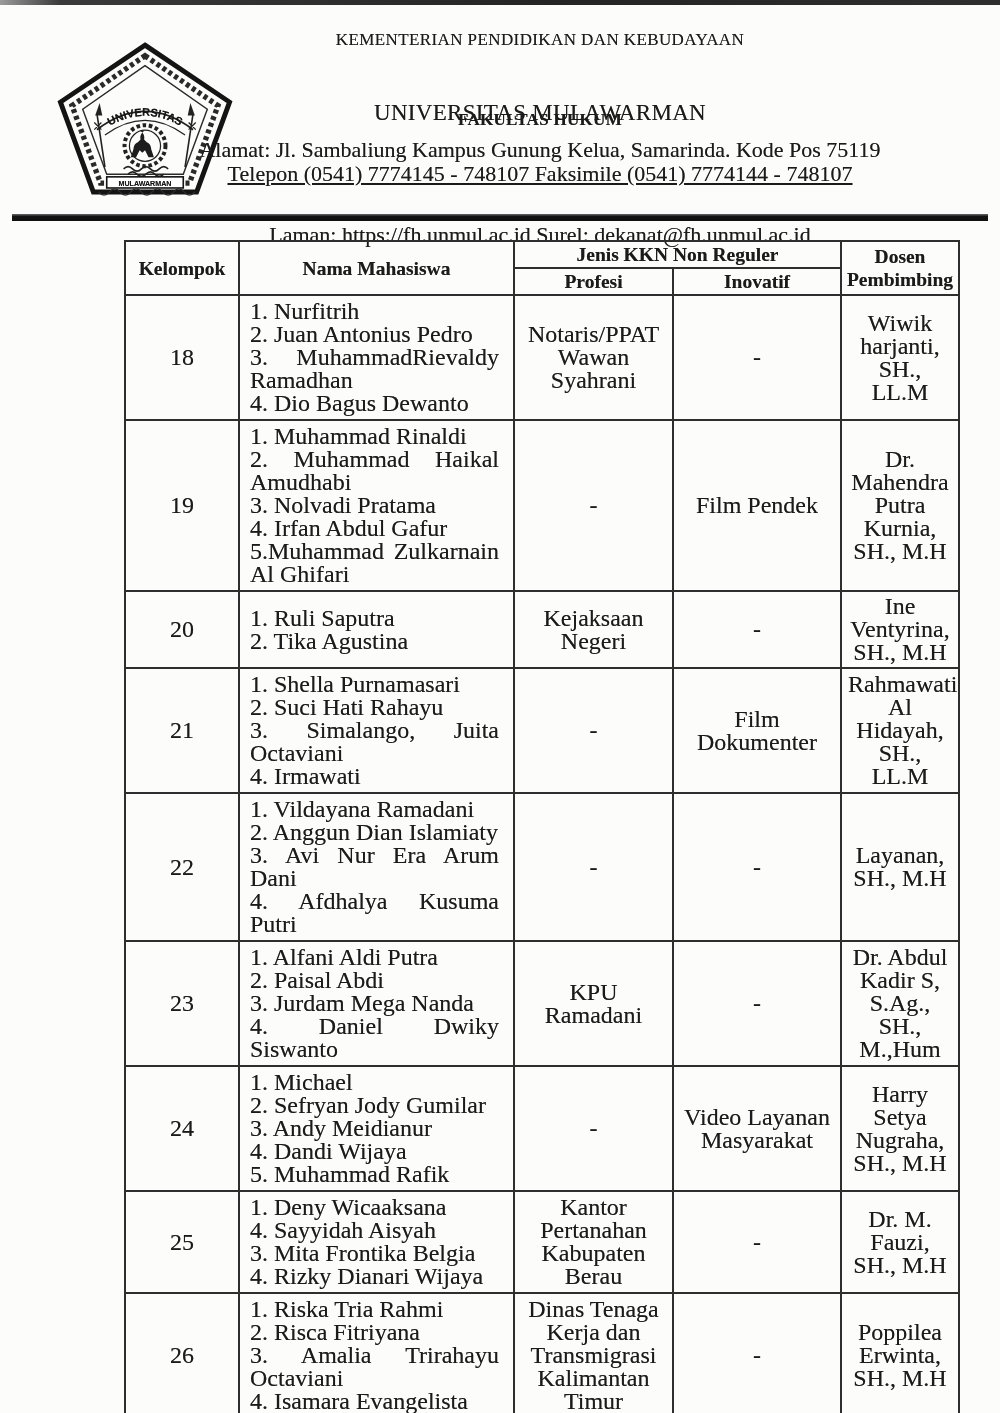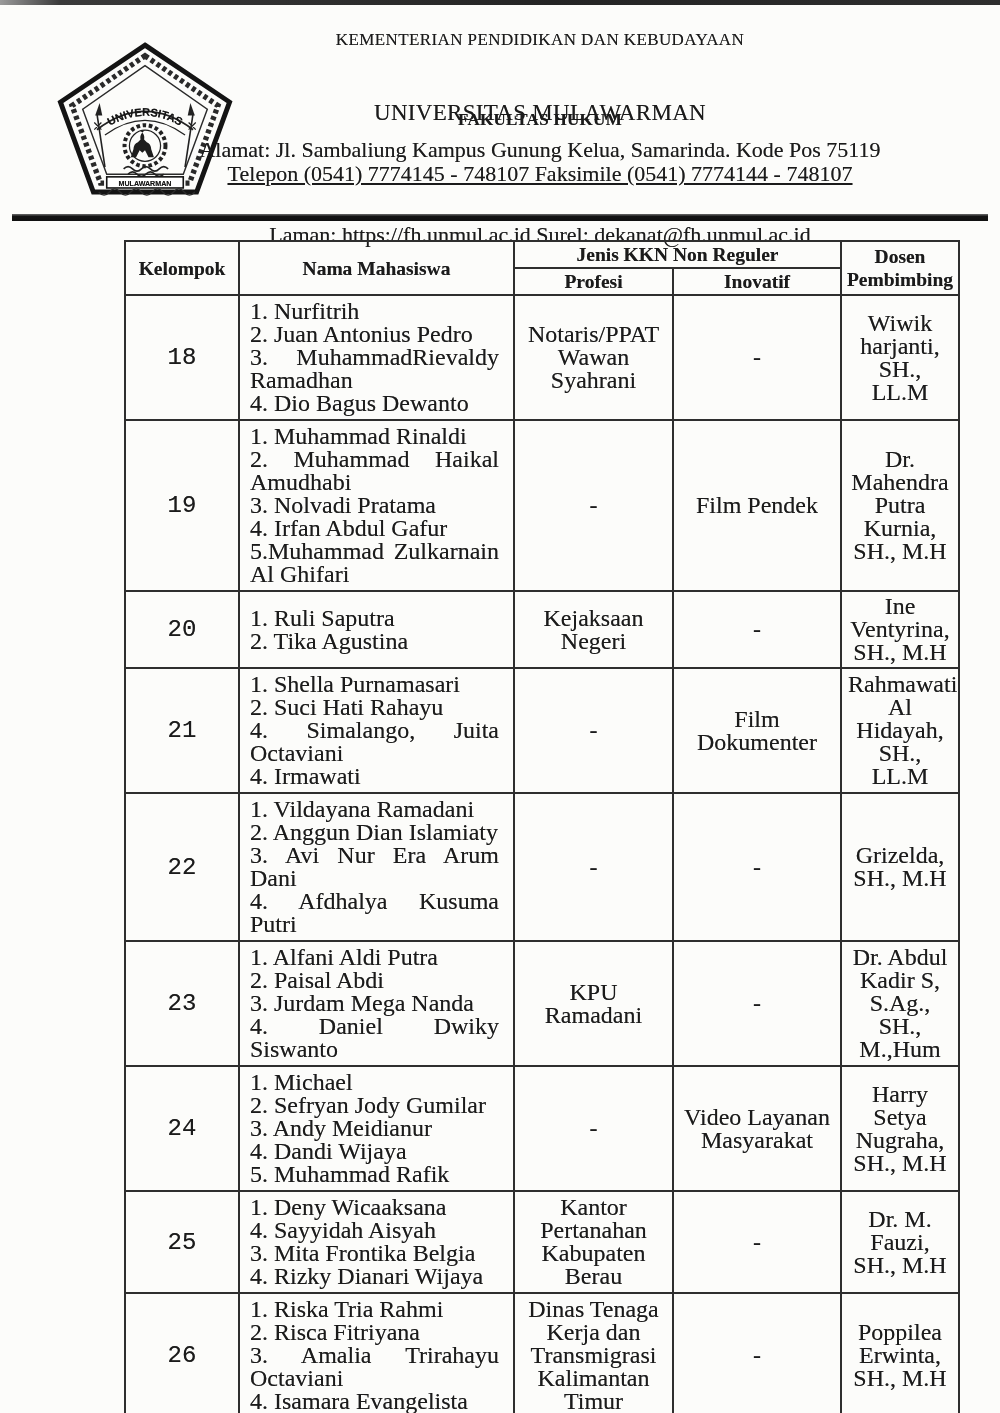--- a/index.html
+++ b/index.html
@@ -50,21 +50,21 @@
     font-size:19.5px;font-weight:bold;text-align:center;
     padding:1px 2px;line-height:23px;
   }
   .doc-table td{
     font-size:24px;line-height:23px;text-align:center;padding:3px 6px;
   }
   .doc-table td.names-cell{
     text-align:left;padding:4px 14px 4px 10px;
   }
   .name-line{text-align:justify;}
-  .kelompok-cell{font-size:20px;font-family:Liberation Mono, monospace;}
+  .kelompok-cell{font-size:20px;}
 </style>
 </head>
 <body>
 
 <div class="page">
 
   <div class="scan-top"></div>
 
   <div class="logo-wrap">
     <svg viewBox="0 0 200 172" width="178" height="154">
@@ -169,38 +169,38 @@
           </td>
           <td class="profesi-cell">Kejaksaan Negeri</td>
           <td class="inovatif-cell">-</td>
           <td class="dosen-cell">Ine Ventyrina, SH., M.H</td>
         </tr>
         <tr>
           <td class="kelompok-cell">21</td>
           <td class="names-cell">
             <div class="name-line">1. Shella Purnamasari</div>
             <div class="name-line">2. Suci Hati Rahayu</div>
-            <div class="name-line">4. Simalango, Juita Octaviani</div>
+            <div class="name-line">3. Simalango, Juita Octaviani</div>
             <div class="name-line">4. Irmawati</div>
           </td>
           <td class="profesi-cell">-</td>
           <td class="inovatif-cell">Film Dokumenter</td>
           <td class="dosen-cell">Rahmawati Al Hidayah, SH., LL.M</td>
         </tr>
         <tr>
           <td class="kelompok-cell">22</td>
           <td class="names-cell">
             <div class="name-line">1. Vildayana Ramadani</div>
             <div class="name-line">2. Anggun Dian Islamiaty</div>
             <div class="name-line">3. Avi Nur Era Arum Dani</div>
             <div class="name-line">4. Afdhalya Kusuma Putri</div>
           </td>
           <td class="profesi-cell">-</td>
           <td class="inovatif-cell">-</td>
-          <td class="dosen-cell">Grizelda, SH., M.H</td>
+          <td class="dosen-cell">Layanan, SH., M.H</td>
         </tr>
         <tr>
           <td class="kelompok-cell">23</td>
           <td class="names-cell">
             <div class="name-line">1. Alfani Aldi Putra</div>
             <div class="name-line">2. Paisal Abdi</div>
             <div class="name-line">3. Jurdam Mega Nanda</div>
             <div class="name-line">4. Daniel Dwiky Siswanto</div>
           </td>
           <td class="profesi-cell">KPU Ramadani</td>

